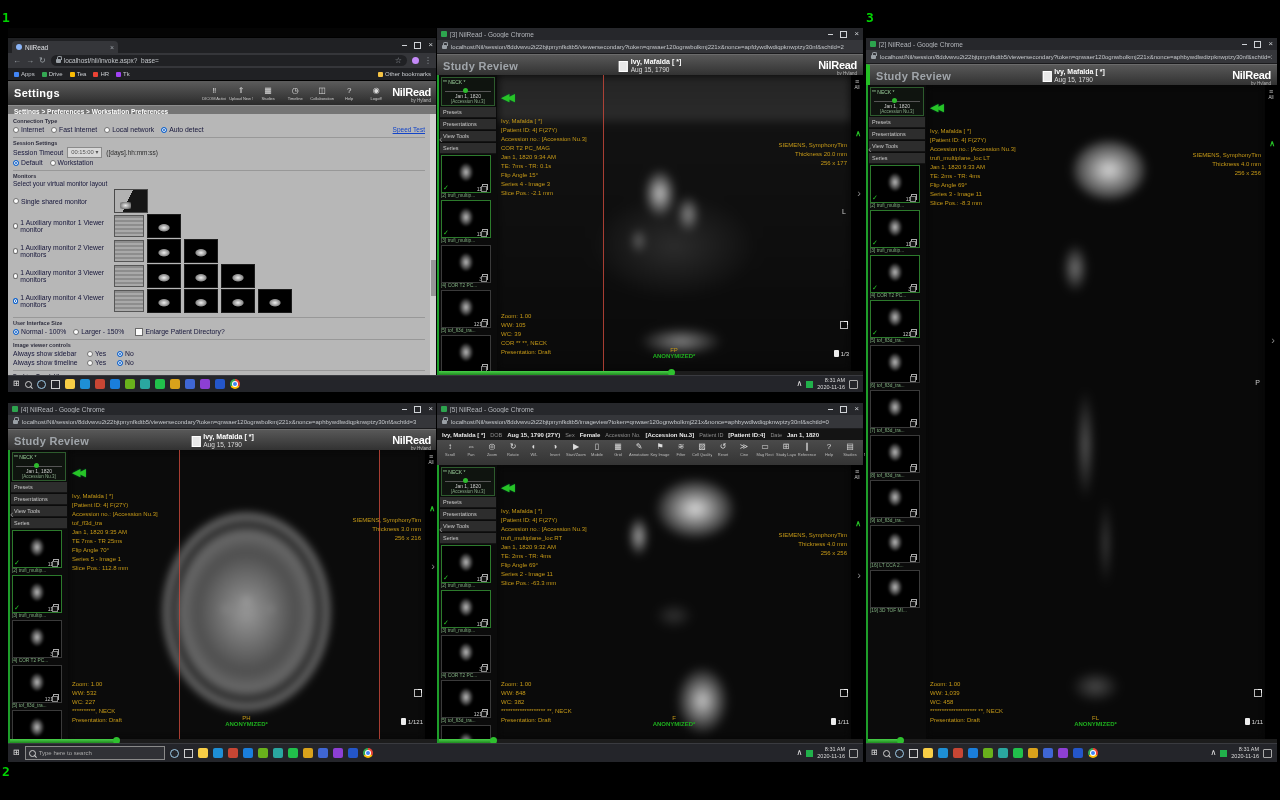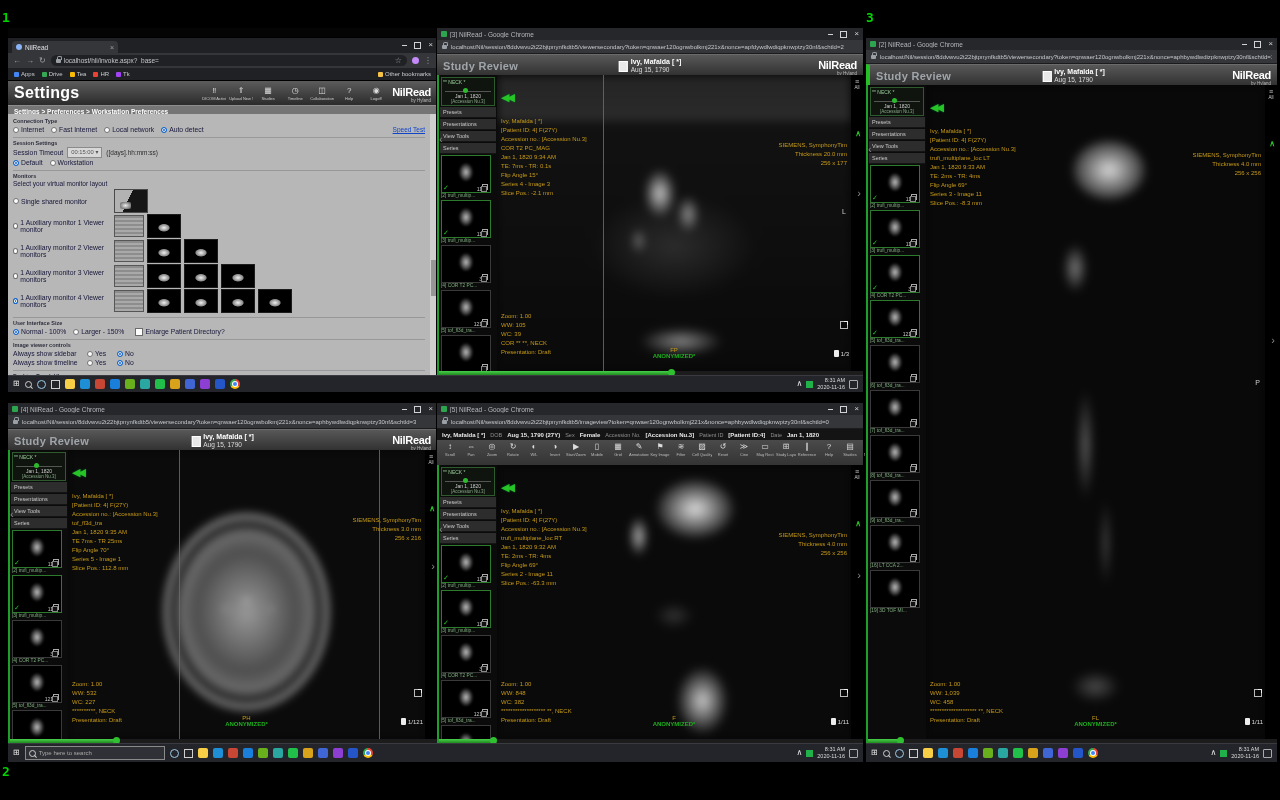--- a/index.html
+++ b/index.html
@@ -35,21 +35,21 @@
   .omni{flex:1;height:11px;background:#202124;border-radius:6px;display:flex;align-items:center;gap:3px;padding:0 5px;}
   .omni .url{font-size:6.5px;}
   .avatar{width:7px;height:7px;border-radius:50%;background:#c58af9;}
   .bmbar{height:12px;background:#202124;display:flex;align-items:center;gap:7px;padding:0 6px;border-bottom:1px solid #000;}
   .bmi{display:flex;align-items:center;gap:2px;font-size:6px;color:#c8cbcf;}
   .bico{width:5px;height:5px;border-radius:1px;}
   .obm{margin-left:auto;}
 
   
   .nrhead{height:24px;background:linear-gradient(#5c5c5c,#2b2b2b);display:flex;align-items:center;padding:0 6px;}
-  .atitle{font-size:16px;font-weight:bold;color:#fff;letter-spacing:.3px;}
+  .atitle{font-size:11px;font-weight:bold;color:#fff;letter-spacing:.3px;}
   .htools{margin-left:auto;display:flex;gap:3px;align-items:flex-start;margin-right:4px;}
   .htool{width:24px;text-align:center;color:#ddd;}
   .htool .g{font-size:8px;display:block;line-height:10px;}
   .htool .l{font-size:4px;color:#ccc;display:block;white-space:nowrap;overflow:hidden;}
   .nrlogo{text-align:right;line-height:1;flex:0 0 auto;}
   .nrlogo b{font-size:11px;color:#fff;letter-spacing:-.3px;}
   .nrlogo i{display:block;font-size:4.5px;color:#bbb;font-style:normal;}
   .crumb{height:11px;line-height:11px;background:#757575;border-top:1px solid #8d8d8d;color:#fff;font-size:6.5px;font-weight:bold;padding:0 6px;}
 
   

